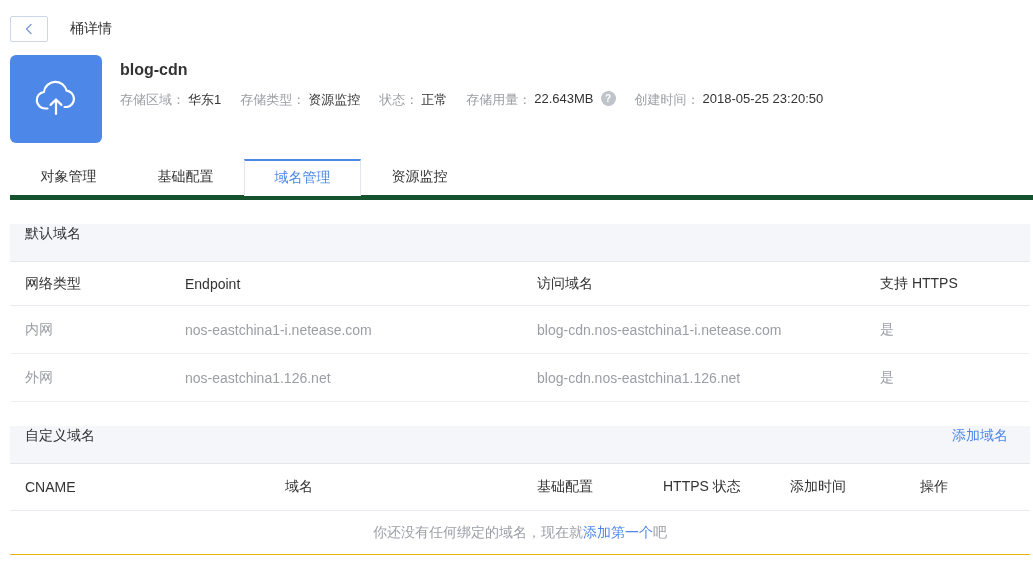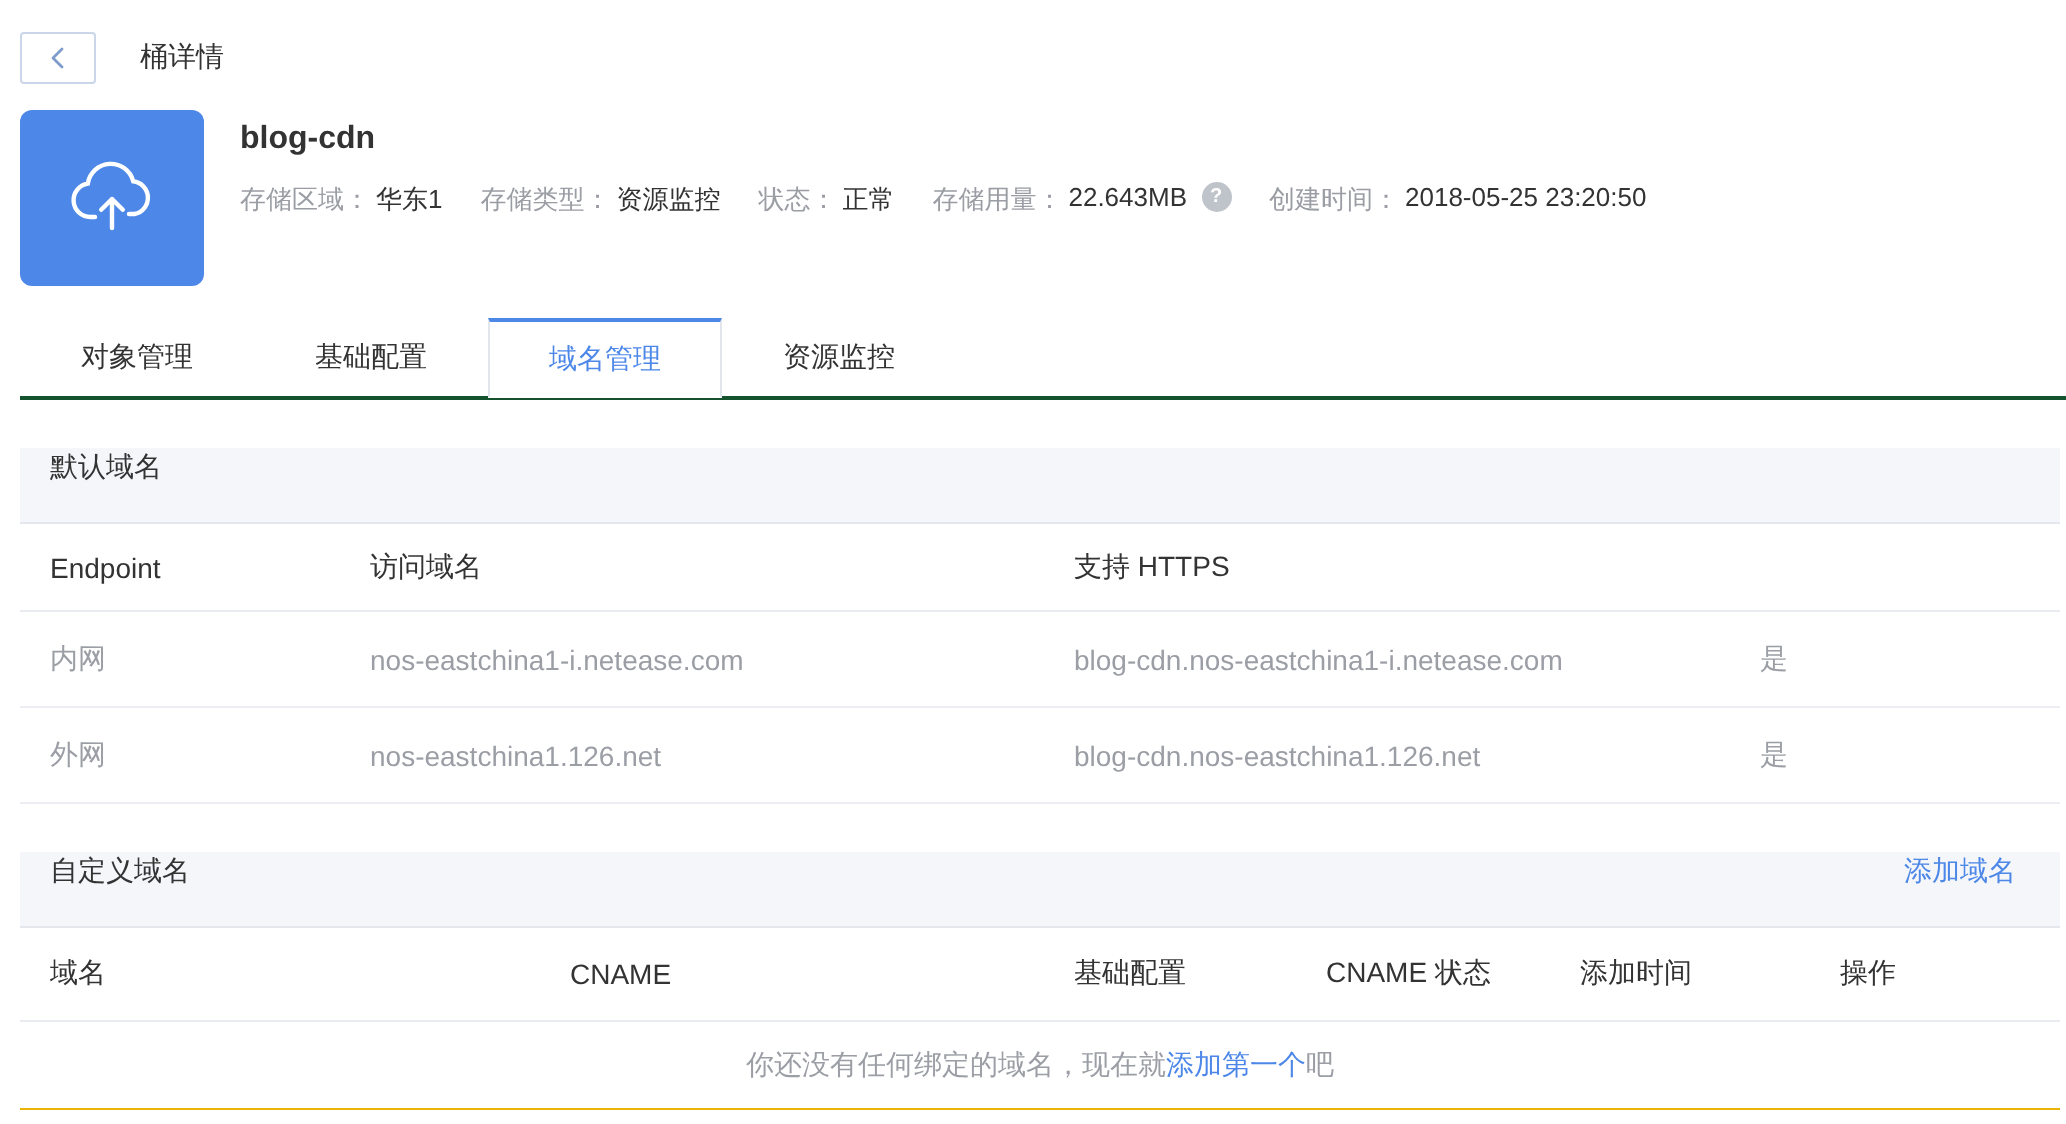--- a/index.html
+++ b/index.html
@@ -47,21 +47,21 @@
     display: inline-flex; align-items: center; justify-content: center;
     width: 15px; height: 15px; margin-left: 7px;
     border-radius: 50%;
     background: #bfc3ca; color: #fff;
     font-size: 10px; font-weight: bold; cursor: pointer;
   }
 
   .tabbar {
     display: flex; align-items: stretch;
     margin: 16px 0 0 10px; height: 41px;
-    border-bottom: 2px solid #14532d;
+    border-bottom: 5px solid #14532d;
     padding-right: 0;
   }
   .tab {
     width: 117px; display: flex; align-items: center; justify-content: center;
     font-size: 14px; color: #333; cursor: pointer;
     background: transparent;
   }
   .tab.active {
     background: #fff;
     border: 1px solid #e2e5eb;
@@ -157,20 +157,21 @@
   <div class="tab">基础配置</div>
   <div class="tab active">域名管理</div>
   <div class="tab">资源监控</div>
 </div>
 
 <div class="section-bar">
   <span>默认域名</span>
 </div>
 <div class="table t1">
   <div class="t-row t-head">
+    <div class="cell">网络类型</div>
     <div class="cell">Endpoint</div>
     <div class="cell">访问域名</div>
     <div class="cell">支持 HTTPS</div>
   </div>
   <div class="t-row t-body-row">
     <div class="cell">内网</div>
     <div class="cell">nos-eastchina1-i.netease.com</div>
     <div class="cell">blog-cdn.nos-eastchina1-i.netease.com</div>
     <div class="cell">是</div>
   </div>
@@ -181,24 +182,24 @@
     <div class="cell">是</div>
   </div>
 </div>
 
 <div class="section-bar">
   <span>自定义域名</span>
   <a class="add-link">添加域名</a>
 </div>
 <div class="table t2">
   <div class="t-row t-head">
+    <div class="cell">CNAME</div>
     <div class="cell">域名</div>
-    <div class="cell">CNAME</div>
     <div class="cell">基础配置</div>
-    <div class="cell">CNAME 状态</div>
+    <div class="cell">HTTPS 状态</div>
     <div class="cell">添加时间</div>
     <div class="cell">操作</div>
   </div>
 </div>
 <div class="empty-row">
   <span>你还没有任何绑定的域名，现在就</span>
     <span class="link">添加第一个</span>
     <span>吧</span>
 </div>
 

